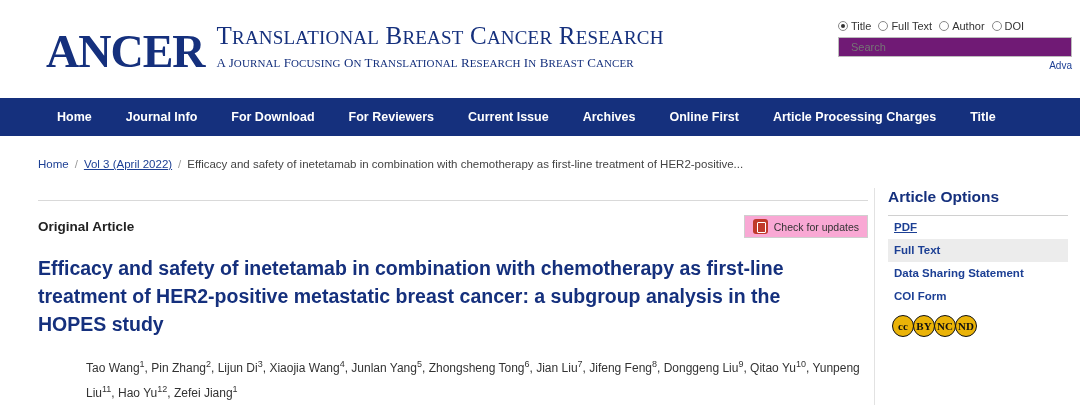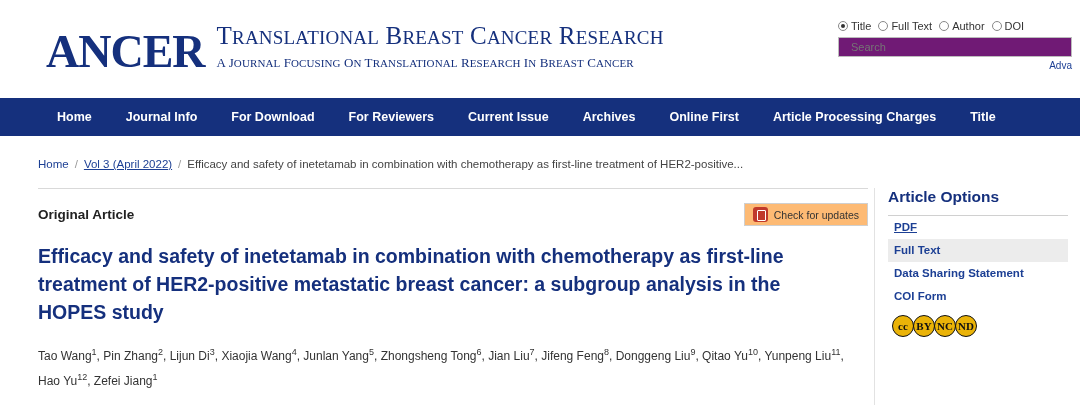--- a/index.html
+++ b/index.html
@@ -137,21 +137,21 @@
     white-space: nowrap;
   }
   .crumb-link { color: #1c3f94; text-decoration: underline; cursor: pointer; }
   .crumb-plain { color: #1c3f94; cursor: pointer; }
   .crumb-sep { color: #999; }
   .crumb-current { color: #444; }
 
   
   .main {
     position: absolute;
-    top: 188px;
+    top: 200px;
     left: 38px;
     width: 830px;
   }
   .hr-top {
     border-top: 1px solid #d9d9d9;
     margin-bottom: 14px;
   }
   .article-type-row {
     display: flex;
     align-items: center;
@@ -160,21 +160,21 @@
   .article-type {
     font-size: 13.5px;
     font-weight: bold;
     color: #222;
   }
   .check-updates {
     display: flex;
     align-items: center;
     gap: 6px;
     border: 1px solid #cfcfcf;
-    background: #fdba74;
+    background: #f9a8d4;
     padding: 3px 8px;
     font-size: 10.5px;
     color: #333;
     cursor: pointer;
   }
   .cu-badge {
     width: 15px; height: 15px;
     background: #c0392b;
     border-radius: 3px;
     position: relative;
@@ -195,20 +195,21 @@
     color: #15307d;
     line-height: 28px;
     max-width: 800px;
   }
   .authors {
     margin-top: 16px;
     font-size: 12px;
     color: #333;
     line-height: 21px;
     max-width: 810px;
+    margin-left: 48px;
   }
   .authors sup { font-size: 9px; }
 
   
   .sidebar {
     position: absolute;
     top: 188px;
     left: 888px;
     width: 180px;
   }

